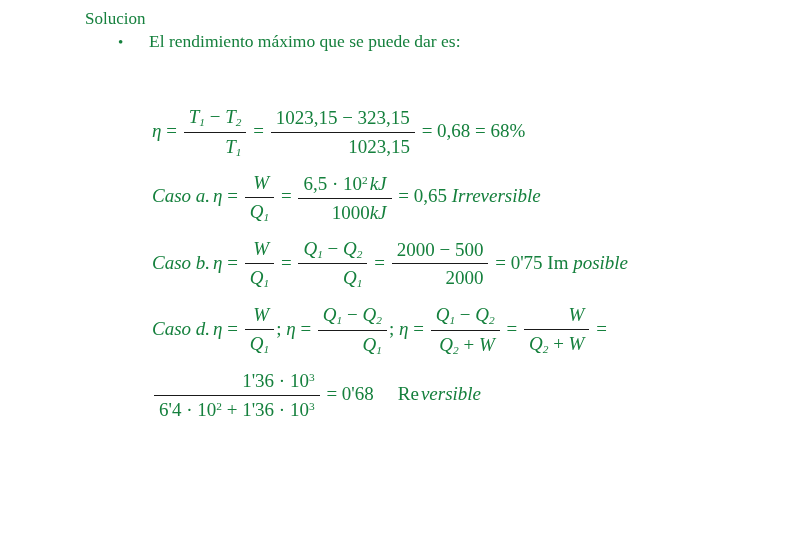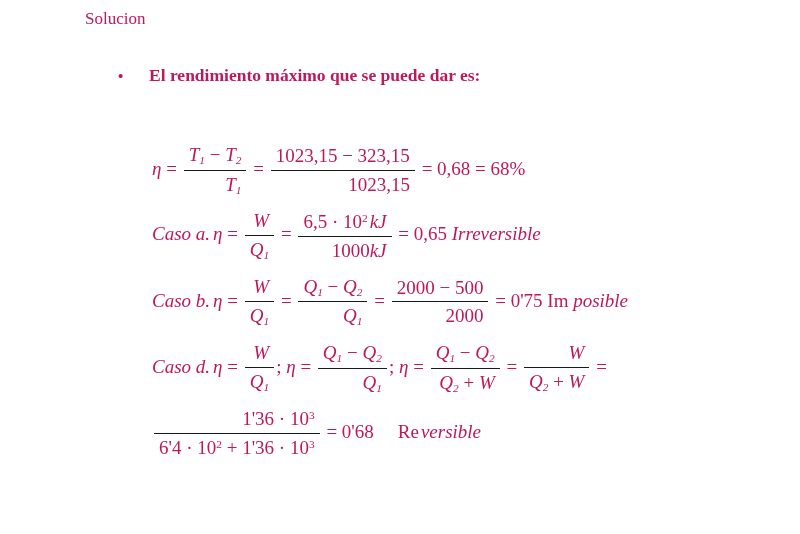--- a/index.html
+++ b/index.html
@@ -5,36 +5,34 @@
   html, body {
     margin: 0;
     padding: 0;
     background: #ffffff;
   }
   .page {
     position: relative;
     width: 800px;
     height: 534px;
     background: #ffffff;
-    color: #be185d;
+    color: #15803d;
     font-family: "Liberation Serif", "DejaVu Serif", serif;
     overflow: hidden;
   }
   .title {
     padding-top: 8px;
     margin-left: 85px;
     font-size: 17px;
     line-height: 22px;
   }
   .bullet-line {
-    margin-top: 30px;
     margin-left: 118px;
     font-size: 17.5px;
-    line-height: 31px;
-    font-weight: bold;
+    line-height: 23px;
   }
   .bullet-marker {
     display: inline-block;
     width: 31px;
     font-size: 15px;
   }
   .equations {
     margin-top: 50px;
     margin-left: 152px;
     font-size: 19px;

